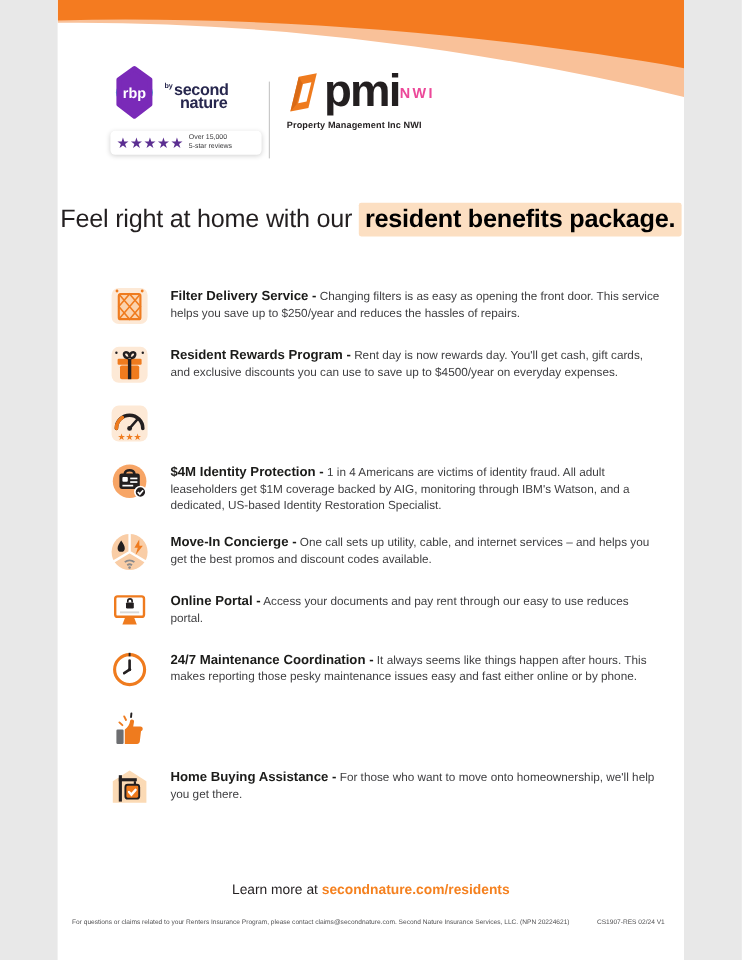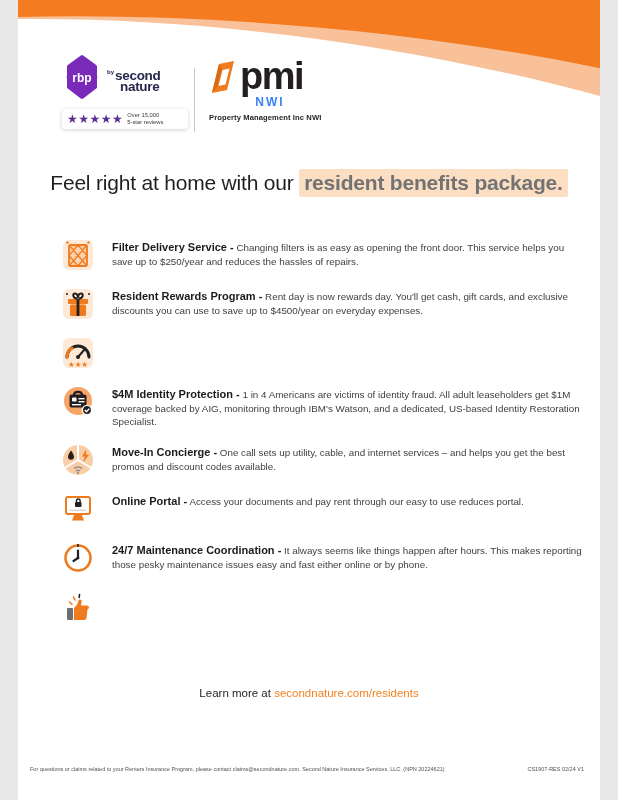--- a/index.html
+++ b/index.html
@@ -1,53 +1,53 @@
 <!DOCTYPE html>
 <html><head>
 <meta charset="utf-8">
 <style>
   html,body{margin:0;padding:0;background:#e8e8e8;}
-  .page{position:relative;width:582px;height:800px;margin:0 auto;background:#ffffff;overflow:hidden;
+  .page{position:relative;width:522px;height:800px;margin:0 auto;background:#ffffff;overflow:hidden;
         font-family:"Liberation Sans",sans-serif;}
   .wave{display:block;}
 
   
   .logos{position:absolute;top:54px;left:44px;display:flex;align-items:flex-start;}
   .rbp-block{width:124px;}
   .rbp-row{display:flex;align-items:flex-start;}
   .rbp-text{margin-left:5px;margin-top:13px;color:#27274e;line-height:11px;}
   .rbp-by{font-size:6px;font-weight:bold;vertical-align:6px;margin-right:1px;color:#27274e;}
   .rbp-second{font-size:13.5px;font-weight:bold;letter-spacing:-0.3px;}
   .rbp-nature{font-size:13.5px;font-weight:bold;letter-spacing:-0.3px;margin-left:13px;}
   .reviews-pill{margin-top:9px;width:116px;background:#ffffff;border-radius:4px;
         box-shadow:0 1px 4px rgba(0,0,0,.18);padding:3px 5px;display:flex;align-items:center;gap:4px;}
   .stars{color:#5b2e91;font-size:12px;letter-spacing:0.5px;line-height:12px;}
   .reviews-text{font-size:5.8px;color:#3a3a3c;line-height:7px;}
   .logo-divider{width:1px;height:64px;background:#c9c9c9;margin:14px 14px 0 8px;}
   .pmi-block{margin-top:6px;}
   .pmi-row{display:flex;align-items:flex-start;}
   .pmi-name{font-size:38px;font-weight:bold;color:#231f20;line-height:32px;letter-spacing:-1.5px;margin-left:3px;}
-  .pmi-col{display:flex;flex-direction:column;align-items:center;}
-  .pmi-region{font-size:12px;font-weight:bold;color:#3b82f6;letter-spacing:2px;margin-top:3px;}
+  .pmi-col{display:flex;align-items:center;}
+  .pmi-region{font-size:12px;font-weight:bold;color:#ec4899;letter-spacing:2px;margin-top:3px;}
   .pmi-tagline{font-size:7.6px;font-weight:bold;color:#231f20;margin-top:4px;letter-spacing:0.1px;}
 
   
   .headline{margin-top:36px;text-align:center;font-size:21px;color:#231f20;font-weight:500;letter-spacing:-0.2px;}
-  .headline-highlight{background:#fcdfc2;color:#737373;font-weight:bold;padding:2px 5px 3px 5px;border-radius:2px;}
+  .headline-highlight{background:#fcdfc2;color:#000000;font-weight:bold;padding:2px 5px 3px 5px;border-radius:2px;}
 
   
   .benefits{margin:42px 18px 0 42px;}
   .benefit{display:flex;gap:16px;margin-bottom:13px;min-height:36px;align-items:flex-start;}
   .benefit svg{flex:0 0 36px;}
   .benefit-text{width:506px;padding-top:3px;font-size:9.8px;color:#3e3e40;line-height:1.36;}
   .benefit-title{font-weight:bold;font-size:11px;color:#1b1b19;}
 
   
   .learn{text-align:center;margin-top:62px;font-size:11.5px;color:#231f20;}
-  .learn-link{color:#f5811f;font-weight:normal;text-decoration:none;}
+  .learn-link{color:#f5811f;font-weight:bold;text-decoration:none;}
   .legal{position:absolute;left:0;right:0;top:766px;display:flex;justify-content:space-between;
          padding:0 16px 0 12px;font-size:5.5px;color:#515153;}
 </style>
 </head>
 <body>
 
 <div class="page">
 
   <svg class="wave" width="618" height="135" viewBox="0 0 618 135" preserveAspectRatio="none" aria-hidden="true">
     <path d="M0,0 H618 V106 C430,52 210,17 0,19 Z" fill="#f9c199"></path>
@@ -204,20 +204,34 @@
     <div class="benefit">
       <svg width="36" height="36" viewBox="0 0 36 36">
         <rect x="7" y="19" width="6" height="12" rx="1" fill="#6d6e71"></rect>
         <path d="M14 31 V19 C16.5 17 18 14.5 18.4 11.8 C18.7 9.8 22 10.2 21.7 12.5 L21 16.5 H27 C29.5 16.5 29.5 20 27.5 20.3 L26.5 29 C26.3 30.2 25.4 31 24.2 31 Z" fill="#ef7b1e"></path>
         <path d="M9.5 13 L12 15.3" stroke="#ef7b1e" stroke-width="1.6" stroke-linecap="round"></path>
         <path d="M13.5 8 L15 11" stroke="#ef7b1e" stroke-width="1.6" stroke-linecap="round"></path>
         <path d="M19.5 5.5 L19.2 8.5" stroke="#231f20" stroke-width="1.6" stroke-linecap="round"></path>
       </svg>
     </div>
 
+    <div class="benefit">
+      <svg width="36" height="36" viewBox="0 0 36 36">
+        <path d="M18 4 L32 13 V31 H4 V13 Z" fill="#fbdab5"></path>
+        <rect x="9" y="8" width="2.6" height="22" fill="#231f20"></rect>
+        <rect x="9" y="10.5" width="15" height="2.6" fill="#231f20"></rect>
+        <rect x="21.5" y="13" width="1.8" height="3.5" fill="#231f20"></rect>
+        <rect x="14.5" y="16" width="11.5" height="11.5" rx="2" fill="#ef7b1e" stroke="#231f20" stroke-width="1.6"></rect>
+        <path d="M17.5 22 L19.5 24.2 L23 20.2" stroke="#ffffff" stroke-width="2" fill="none" stroke-linecap="round"></path>
+      </svg>
+      <div class="benefit-text">
+        <span class="benefit-title">Home Buying Assistance -</span>
+        <span>For those who want to move onto homeownership, we'll help you get there.</span>
+      </div>
+    </div>
 
   </div>
 
   <div class="learn">
     <span>Learn more at </span><a class="learn-link" href="#">secondnature.com/residents</a>
   </div>
 
   <div class="legal">
     <span>For questions or claims related to your Renters Insurance Program, please contact claims@secondnature.com. Second Nature Insurance Services, LLC. (NPN 20224621)</span>
     <span>CS1907-RES 02/24 V1</span>

